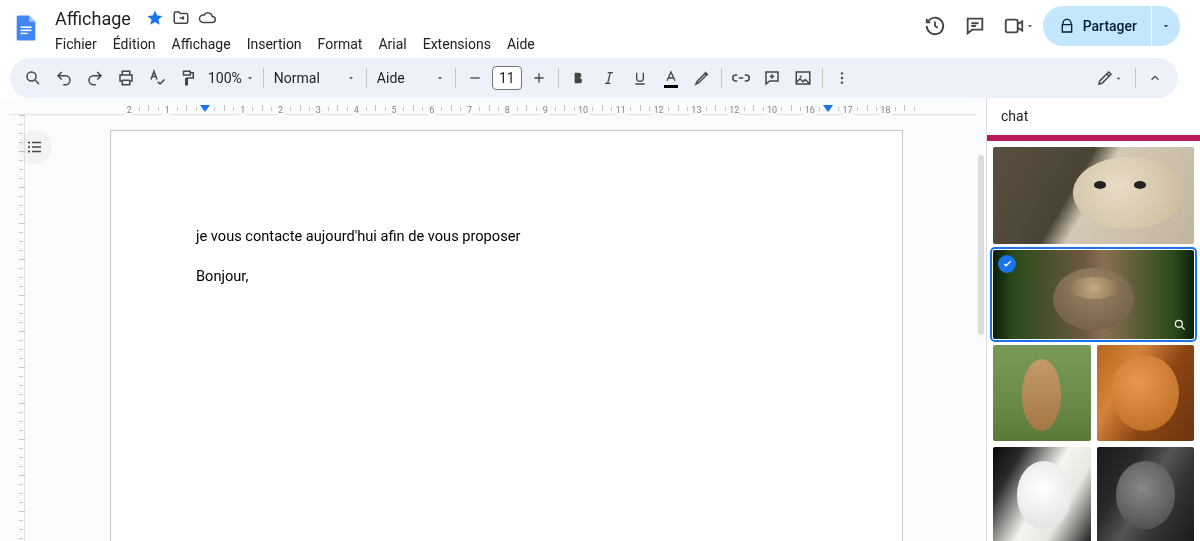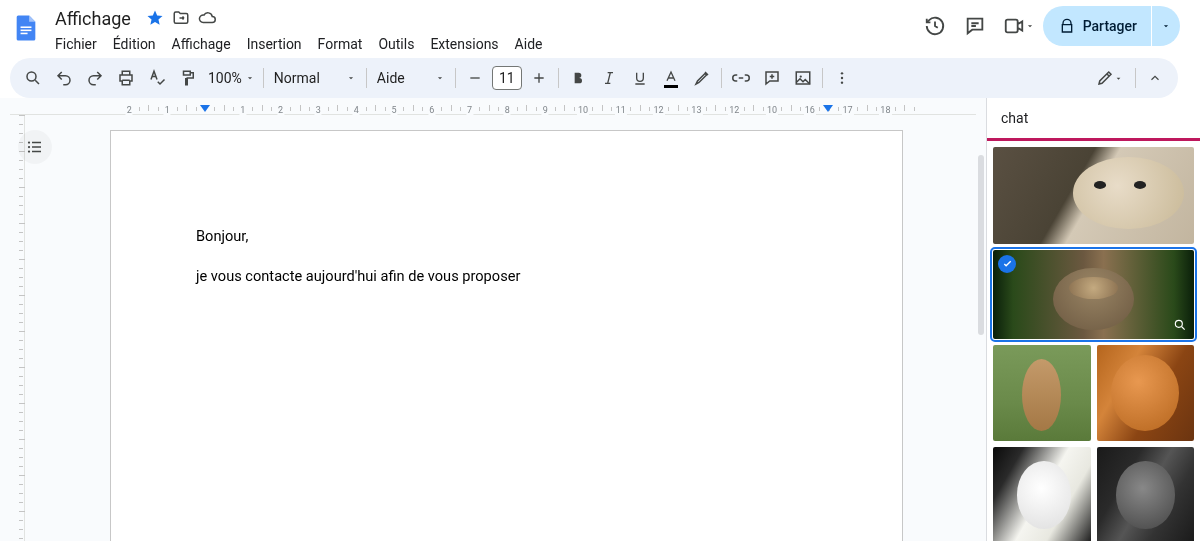--- a/index.html
+++ b/index.html
@@ -41,21 +41,21 @@
 .ruler-num{position:absolute;top:7px;font-size:9px;color:#80868b;transform:translateX(-50%);background:#f9fbfd;padding:0 1px}
 .ruler-ind{position:absolute;top:7px;transform:translateX(-50%)}
 .page-holder{position:absolute;top:17px;bottom:0;left:0;right:0;overflow:auto}
 .page{position:absolute;left:110px;top:15px;width:793px;min-height:700px;background:#fff;border:1px solid #c7c7c7;padding:95px 85px}
 .outline-btn{position:absolute;left:18px;top:32px;width:34px;height:34px;border-radius:17px;display:flex;align-items:center;justify-content:center;cursor:pointer;color:#444746;background:rgba(0,0,0,.03)}
 .doc-text{font-family:Arial;font-size:14.6px;color:#000;line-height:1.5}
 .doc-p{margin-bottom:18px}
 .v-ruler{position:absolute;left:10px;top:17px;width:15px;bottom:0;border-right:1px solid #e1e3e1}
 .v-tick{position:absolute;left:9px;width:4px;height:1px;background:#c4c4c4}
 .sidepanel{width:214px;border-left:1px solid #dadce0;display:flex;flex-direction:column}
-.search-area{padding:10px 14px;height:43px;border-bottom:3px solid #be185d;display:flex;align-items:center}
+.search-area{padding:10px 14px;height:43px;border-bottom:6px solid #be185d;display:flex;}
 .search-txt{font-size:14px;color:#202124}
 .img-results{flex:1;overflow:auto;padding:6px;display:flex;flex-direction:column;gap:6px}
 .result-img{width:100%;border-radius:2px;position:relative;overflow:hidden;cursor:pointer}
 .result-img.selected{outline:2px solid #1a73e8;outline-offset:1px}
 .check-badge{position:absolute;top:5px;left:5px;width:18px;height:18px;background:#1a73e8;border-radius:50%;display:flex;align-items:center;justify-content:center}
 .zoom-badge{position:absolute;bottom:4px;right:4px;width:20px;height:20px;display:flex;align-items:center;justify-content:center;color:#fffc}
 .result-row{display:flex;gap:6px}
 .result-row .result-img{flex:1}
 .cat1{height:100px;background:linear-gradient(120deg,#5a5042 0%,#4a4335 40%,#d4c9b6 50%,#c2b59f 100%)}
 .cat2{height:92px;background:linear-gradient(90deg,#0a1f0a 0%,#2a4a1a 10%,#6b5840 45%,#8a7050 55%,#2a4a1a 90%,#0a1f0a 100%)}
@@ -99,21 +99,21 @@
             <path fill="none" stroke="#444746" stroke-width="2" d="M7 18a5 5 0 1 1 .9-9.9A6 6 0 0 1 19 10a4 4 0 0 1 0 8z"></path>
           </svg>
       </span>
     </div>
     <div class="menubar">
       <span class="menu-item">Fichier</span>
       <span class="menu-item">Édition</span>
       <span class="menu-item">Affichage</span>
       <span class="menu-item">Insertion</span>
       <span class="menu-item">Format</span>
-      <span class="menu-item">Outils</span>
+      <span class="menu-item">Arial</span>
       <span class="menu-item">Extensions</span>
       <span class="menu-item">Aide</span>
     </div>
   </div>
   <div class="header-right">
     <div class="hdr-btn">
       <svg width="22" height="22" viewBox="0 0 24 24">
           <path fill="none" stroke="#444746" stroke-width="2" d="M12 7v5l3 2M3 12a9 9 0 1 0 2.6-6.4L3 8"></path>
           <path fill="none" stroke="#444746" stroke-width="2" d="M3 4v4h4"></path>
         </svg>
@@ -438,22 +438,22 @@
       <svg width="18" height="18" viewBox="0 0 24 24">
           <path stroke="#444746" stroke-width="2" d="M8 6h12M8 12h12M8 18h12"></path>
           <circle cx="4" cy="6" r="1.5" fill="#444746"></circle>
           <circle cx="4" cy="12" r="1.5" fill="#444746"></circle>
           <circle cx="4" cy="18" r="1.5" fill="#444746"></circle>
         </svg>
     </div>
     <div class="page-holder">
       <div class="page">
         <div class="doc-text">
+          <div class="doc-p"> je vous contacte aujourd'hui afin de vous proposer </div>
           <div class="doc-p">Bonjour,</div>
-          <div class="doc-p"> je vous contacte aujourd'hui afin de vous proposer </div>
         </div>
       </div>
       <div class="scrollind"></div>
     </div>
   </div>
 
   <div class="sidepanel">
     <div class="search-area">
       <span class="search-txt">chat</span>
     </div>

